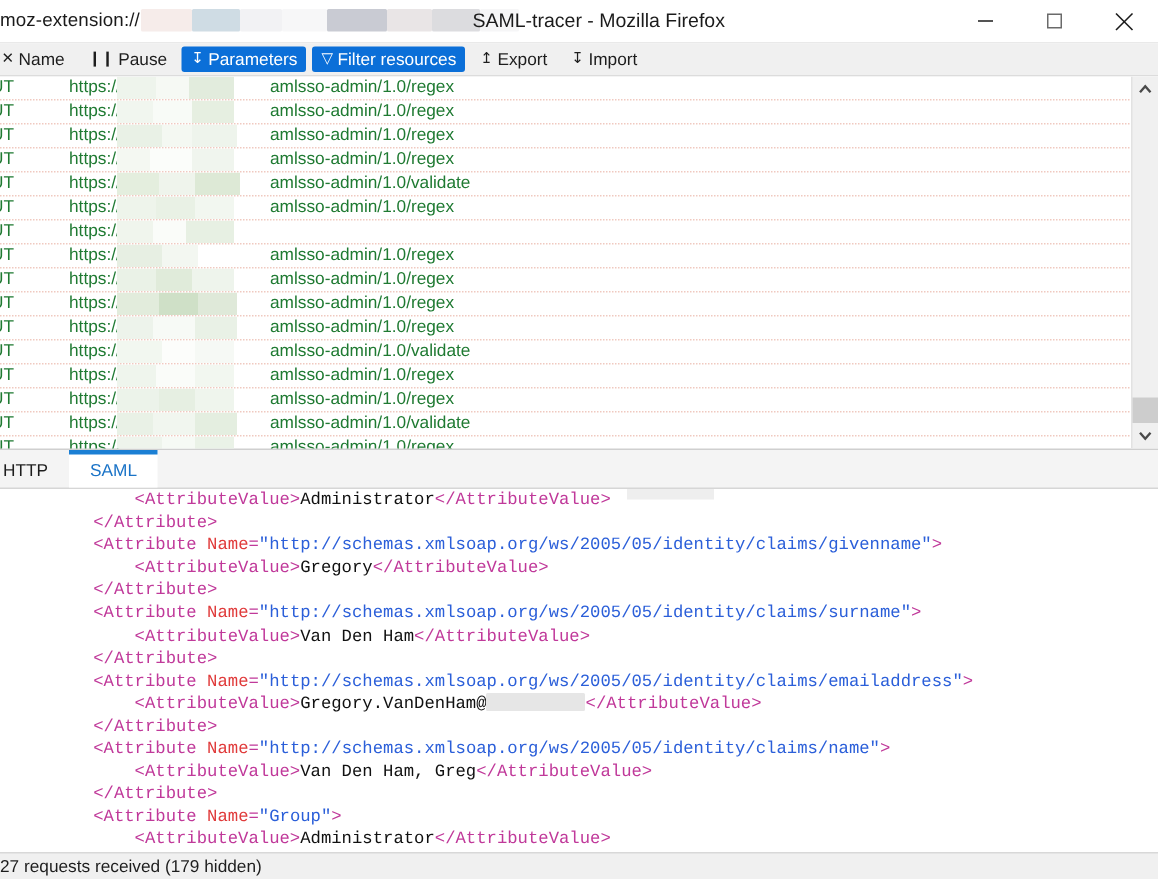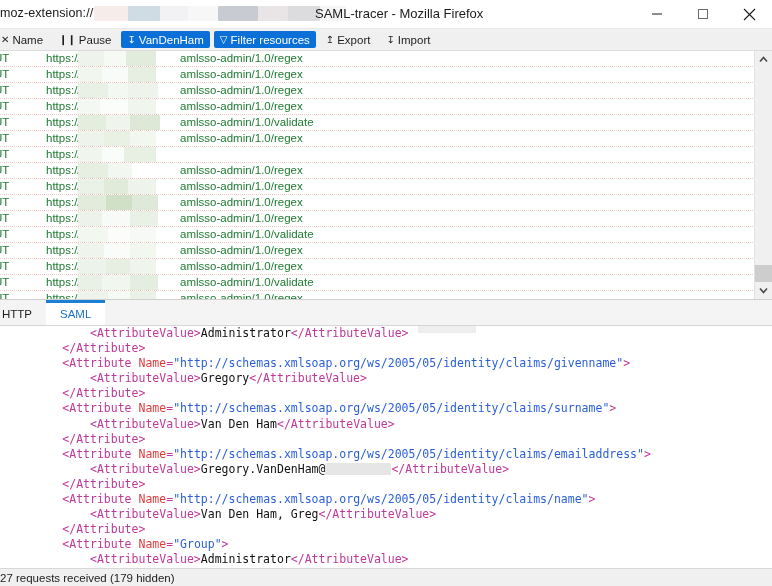--- a/index.html
+++ b/index.html
@@ -100,21 +100,21 @@
   .tab.active{background:#ffffff;color:#1a73c7;border-top:3px solid #1b7fd4;}
 
   
   .xmlwrap{position:relative;flex:1;background:#ffffff;overflow:hidden;}
   .xml{
     position:absolute;left:0;top:0;right:0;bottom:0;
     font-family:"DejaVu Sans Mono","Liberation Mono",monospace;
     font-size:11.5px;line-height:15.1px;white-space:pre;
     color:#111;padding-top:0px;
   }
-  .xl{height:15.1px;white-space:pre;}
+  .xl{height:15.1px;white-space:pre;font-family:Liberation Mono, monospace;}
   .tg{color:#c0399a;}
   .at{color:#e03b3b;}
   .vl{color:#2b5fd9;}
   .tx{color:#111;}
   .emailblur{display:inline-block;width:66px;height:12px;background:#e6e6e6;vertical-align:-2px;border-radius:1px;}
   .topblur{position:absolute;left:418px;top:0px;width:58px;height:7px;background:#eeeeee;}
 
   
   .statusbar{
     height:17px;min-height:17px;background:#f0f0f0;border-top:1px solid #d8d8d8;
@@ -166,21 +166,21 @@
     <div class="tbtn first">
       <span class="gl">✕</span>
       <span>Name</span>
     </div>
     <div class="tbtn">
       <span class="gl">❙❙</span>
       <span>Pause</span>
     </div>
     <div class="tbtn active">
       <span class="gl">↧</span>
-      <span>VanDenHam</span>
+      <span>Parameters</span>
     </div>
     <div class="tbtn active">
       <span class="gl">▽</span>
       <span>Filter resources</span>
     </div>
     <div class="tbtn">
       <span class="gl">↥</span>
       <span>Export</span>
     </div>
     <div class="tbtn">

